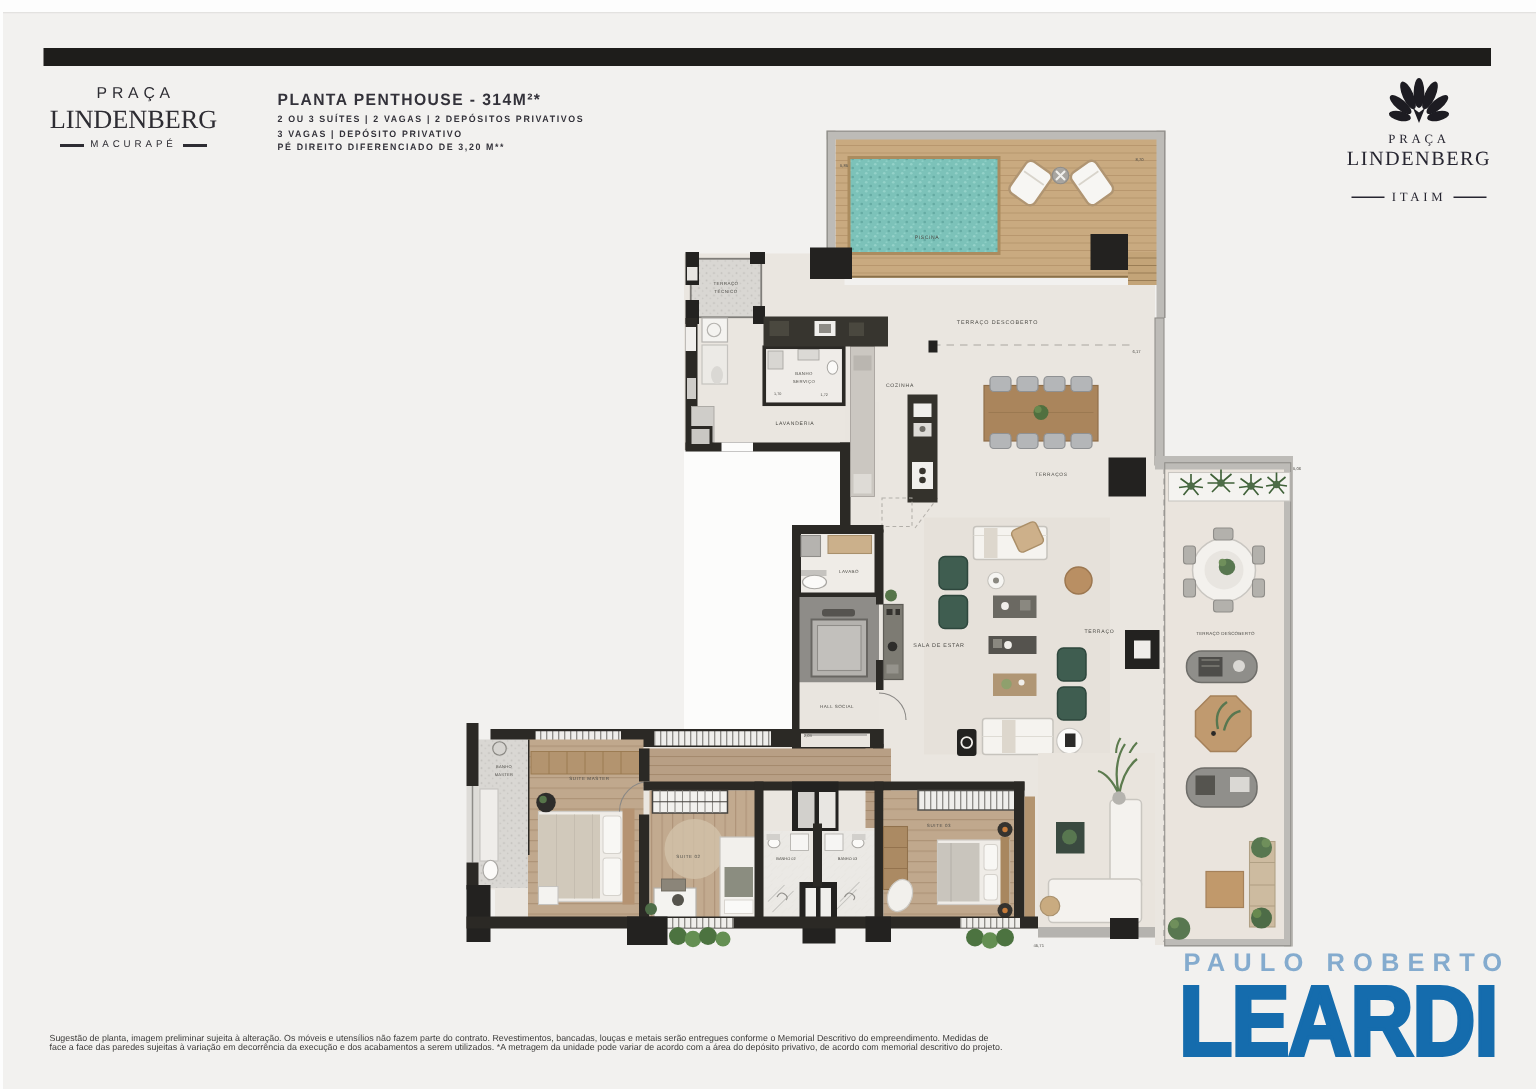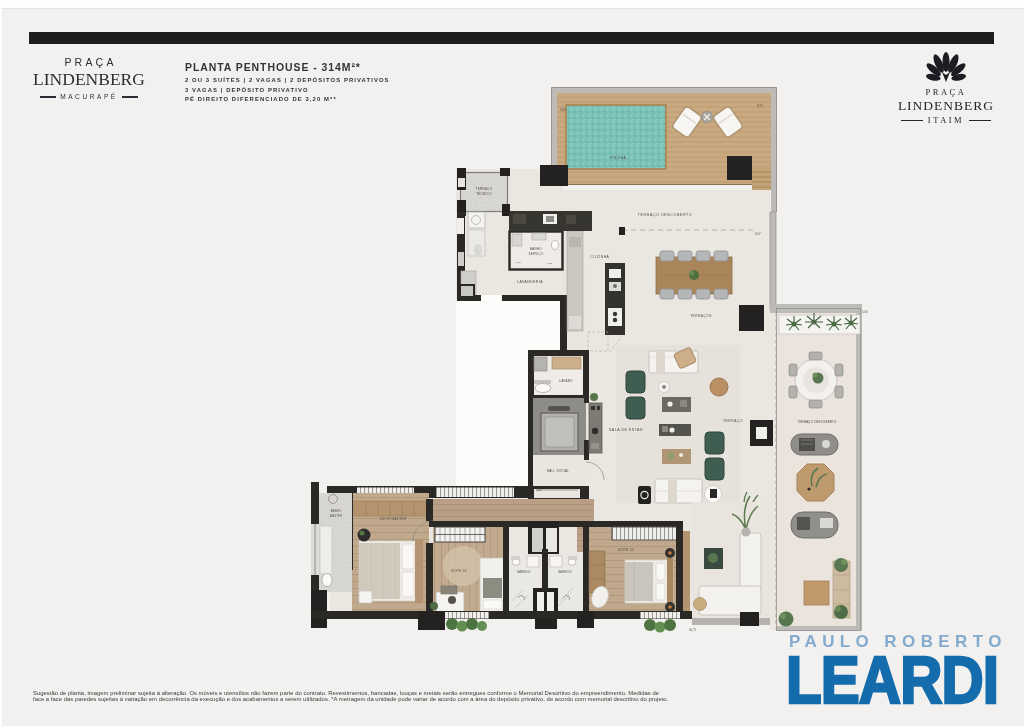--- a/index.html
+++ b/index.html
@@ -12,21 +12,21 @@
   .logoL .l1{font-size:10.5px;letter-spacing:3.2px;text-indent:3px;}
   .logoL .l2{font-family:"Liberation Serif",serif;font-size:17.5px;letter-spacing:0px;margin-top:1px;}
   .logoL .l3{font-size:6.5px;letter-spacing:2.6px;margin-top:3px;display:flex;align-items:center;gap:4px;justify-content:center;}
   .logoL .l3:before,.logoL .l3:after{content:"";display:block;width:16px;height:2px;background:#2e2d33;}
   .title{position:absolute;left:185px;top:61px;color:#33323a;transform:scale(0.95,1);transform-origin:left top;}
   .title .t1{font-size:11px;font-weight:bold;letter-spacing:1.0px;}
   .title .t2{font-size:6.2px;font-weight:bold;letter-spacing:1.15px;margin-top:2.8px;}
   .logoR{position:absolute;left:895px;top:50px;width:102px;text-align:center;color:#262530;}
   .logoR .r1{font-family:"Liberation Serif",serif;font-size:8.5px;letter-spacing:2.5px;margin-top:3px;}
   .logoR .r2{font-family:"Liberation Serif",serif;font-size:13.5px;letter-spacing:1px;margin-top:1px;}
-  .logoR .r3{font-family:"Liberation Serif",serif;font-size:8.5px;letter-spacing:2.5px;margin-top:1px;display:flex;align-items:center;gap:5px;justify-content:center;}
+  .logoR .r3{font-family:"Liberation Serif",serif;font-size:8.5px;letter-spacing:2.5px;margin-top:12px;display:flex;align-items:center;gap:5px;justify-content:center;}
   .logoR .r3:before,.logoR .r3:after{content:"";display:block;width:22px;height:1px;background:#262530;}
   .disc{position:absolute;left:33px;top:691px;width:960px;font-size:5.9px;line-height:1.0;color:#3c3b39;letter-spacing:0.02px;}
   .prl{position:absolute;left:789px;top:632px;width:240px;color:#84abce;font-size:17px;letter-spacing:5.4px;font-weight:bold;}
   .leardi{position:absolute;left:786px;top:642px;color:#156cad;font-size:66px;font-weight:bold;letter-spacing:-1px;transform:scale(0.885,1.0);transform-origin:left top;-webkit-text-stroke:2.6px #156cad;}
   #plan{position:absolute;left:0;top:0;}
   text{font-family:"Liberation Sans",sans-serif;fill:#4c4b46;}
 </style>
 </head>
 <body>
 <div class="page">

